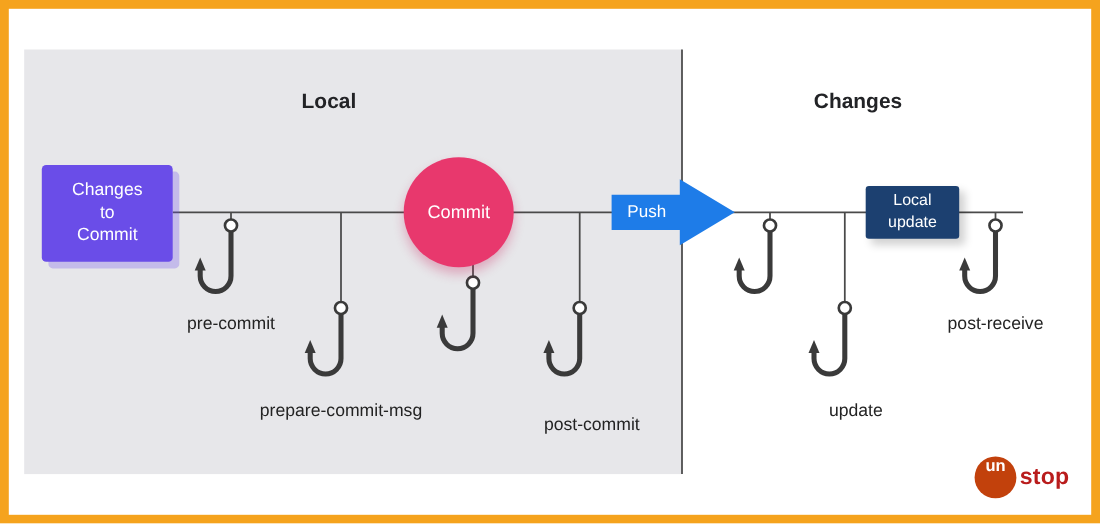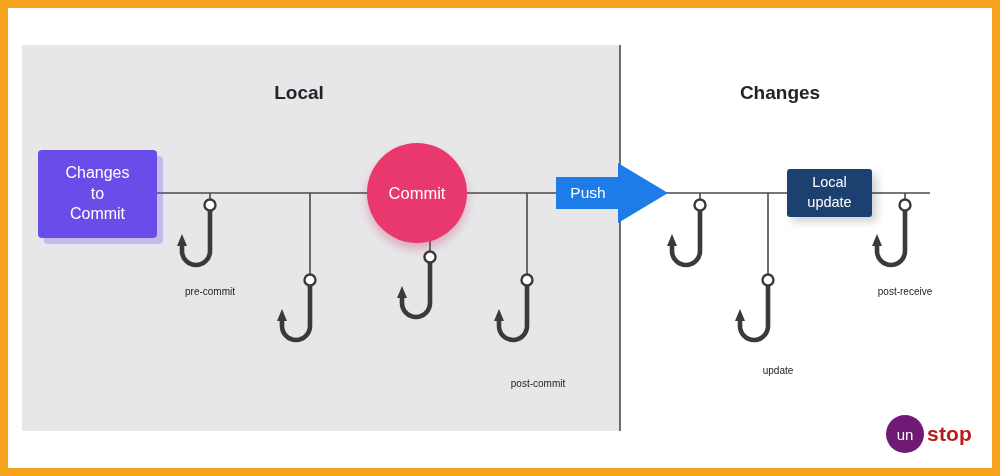--- a/index.html
+++ b/index.html
@@ -100,43 +100,43 @@
     color: #ffffff;
     font-size: 15.5px;
     font-weight: 400;
     z-index: 11;
   }
 
   .hook-label {
     position: absolute;
     width: 220px;
     text-align: center;
-    font-size: 10px;
+    font-size: 16px;
     color: #232323;
     z-index: 5;
   }
 
   .logo {
     position: absolute;
     left: 886px; top: 415px;
     display: flex;
     align-items: center;
     gap: 3px;
     z-index: 12;
   }
   .logo-circle {
     width: 38px; height: 38px;
     border-radius: 50%;
-    background: #701a75;
+    background: #c2410c;
     color: #ffffff;
     display: flex;
-    align-items: center;
+    align-items: flex-start;
     justify-content: center;
     font-size: 15px;
-    font-weight: normal;
+    font-weight: bold;
   }
   .logo-text {
     font-size: 21px;
     font-weight: bold;
     color: #b91c1c;
     letter-spacing: 0.2px;
   }
 </style>
 </head>
 <body>
@@ -206,20 +206,21 @@
 
   <div class="node changes">Changes
 to
 Commit</div>
   <div class="node commit">Commit</div>
   <div class="push-label">Push</div>
   <div class="node repo">Local
 update</div>
 
   <div class="hook-label" style="left:100px; top:286px">pre-commit</div>
+  <div class="hook-label" style="left:200px; top:365px">prepare-commit-msg</div>
   <div class="hook-label" style="left:428px; top:378px">post-commit</div>
   <div class="hook-label" style="left:668px; top:365px">update</div>
   <div class="hook-label" style="left:795px; top:286px">post-receive</div>
 
   <div class="logo">
     <div class="logo-circle">
       <span>un</span>
     </div>
     <span class="logo-text">stop</span>
   </div>

